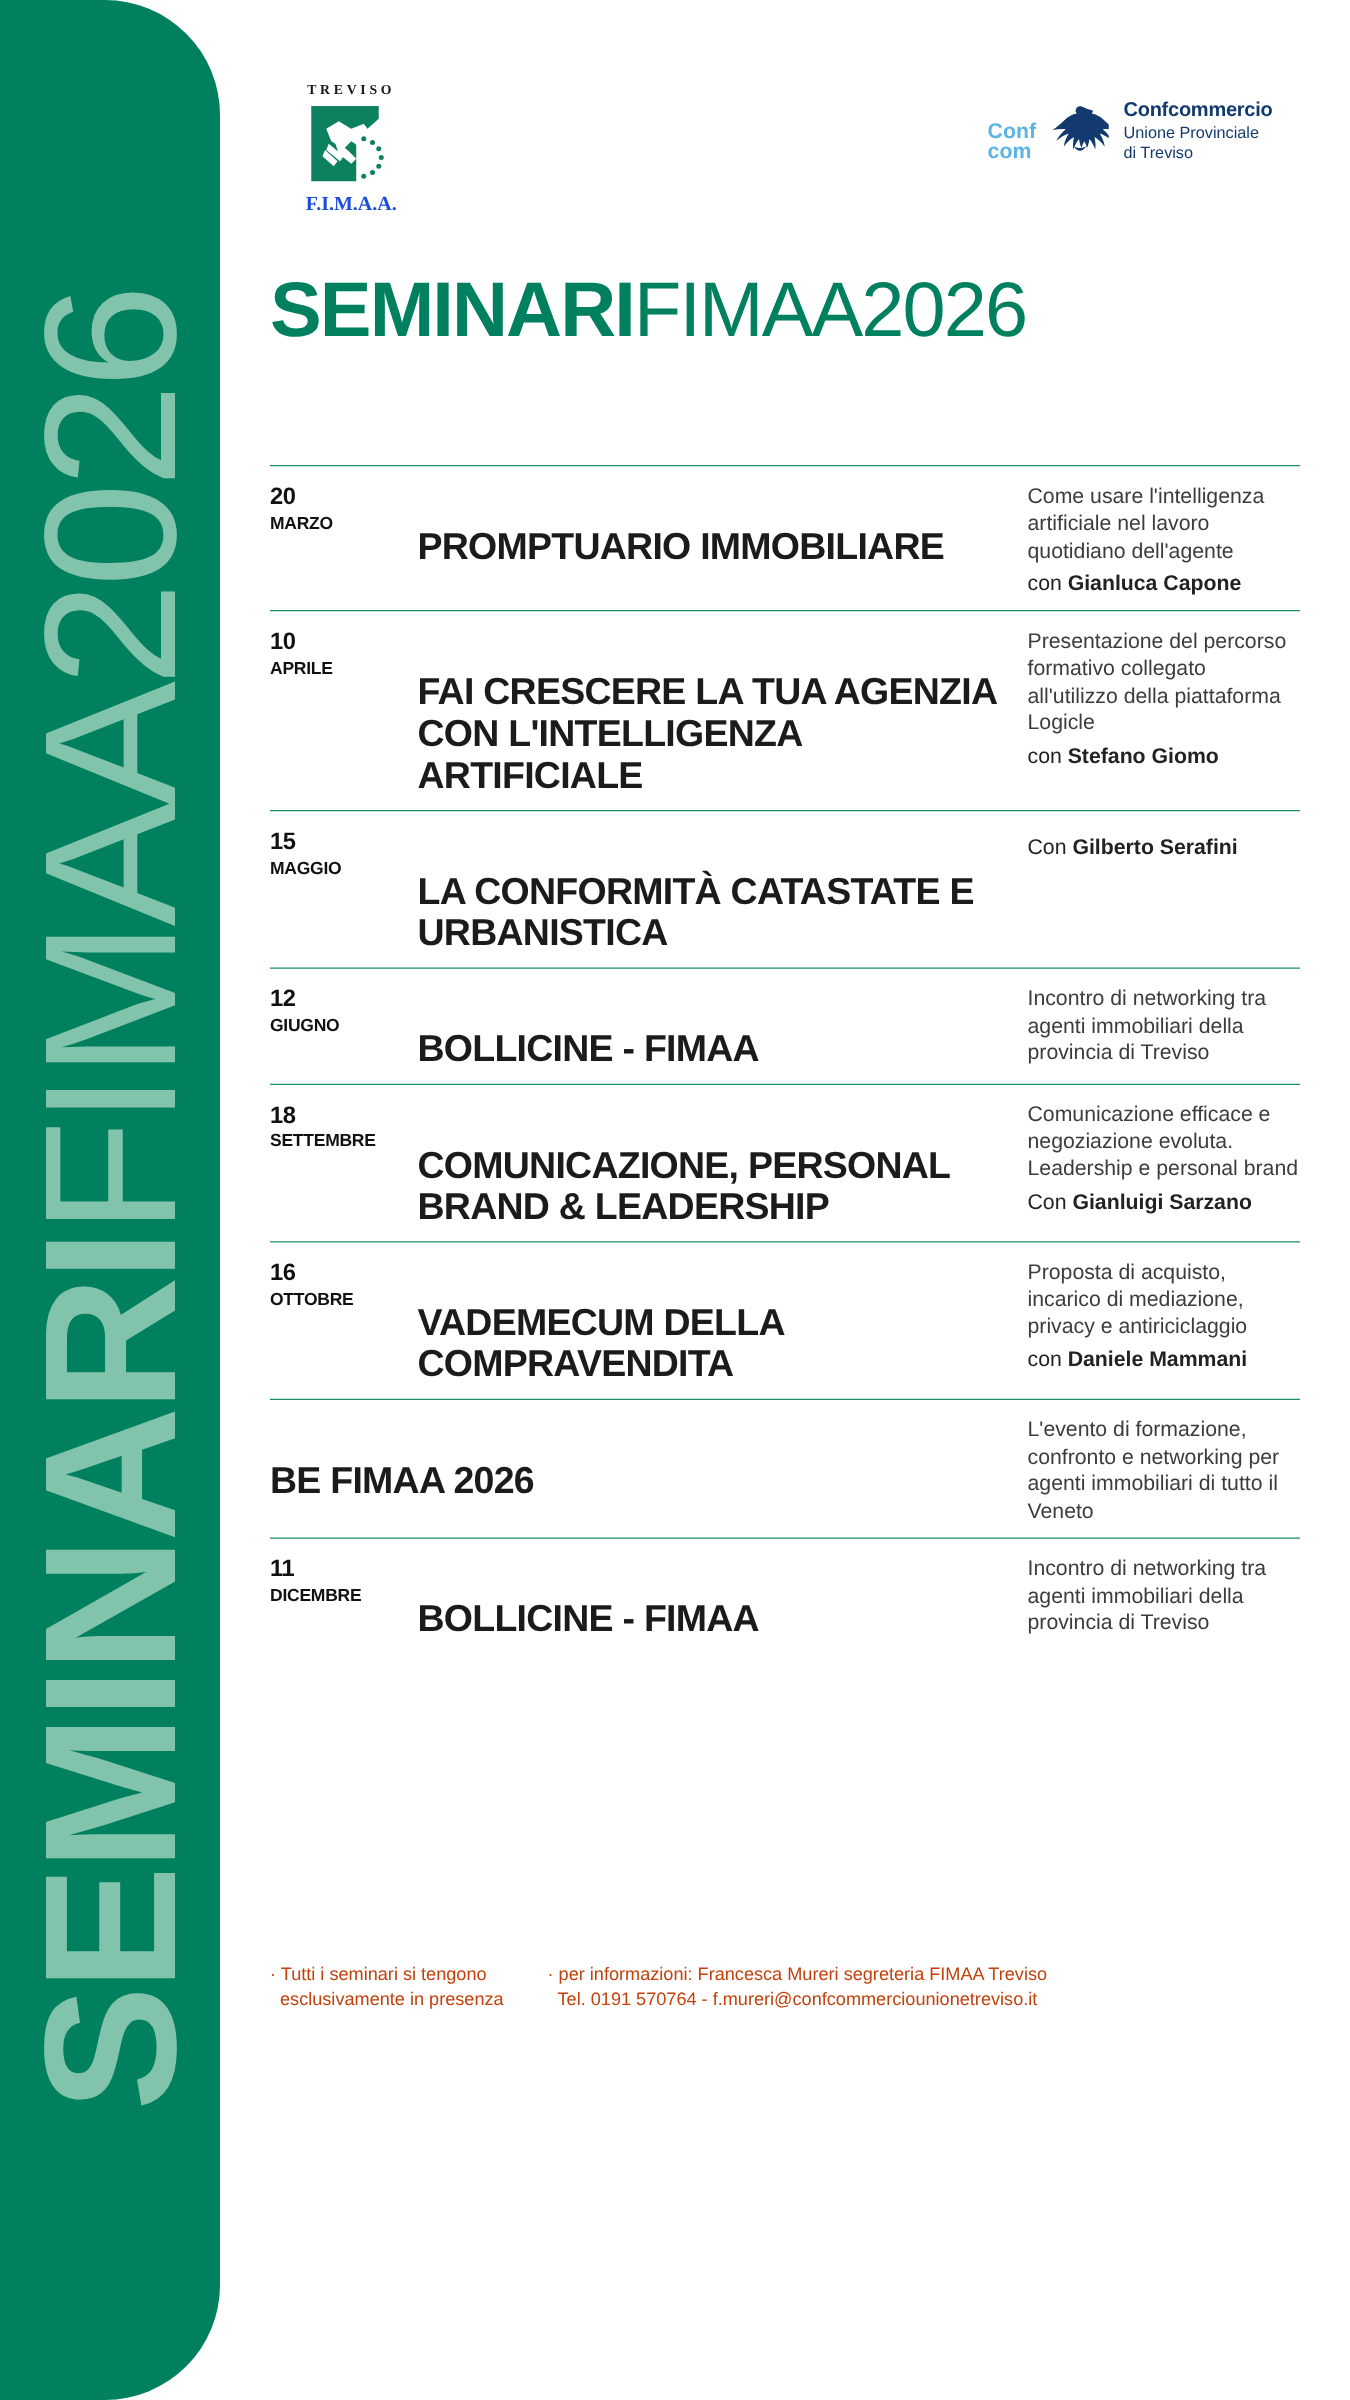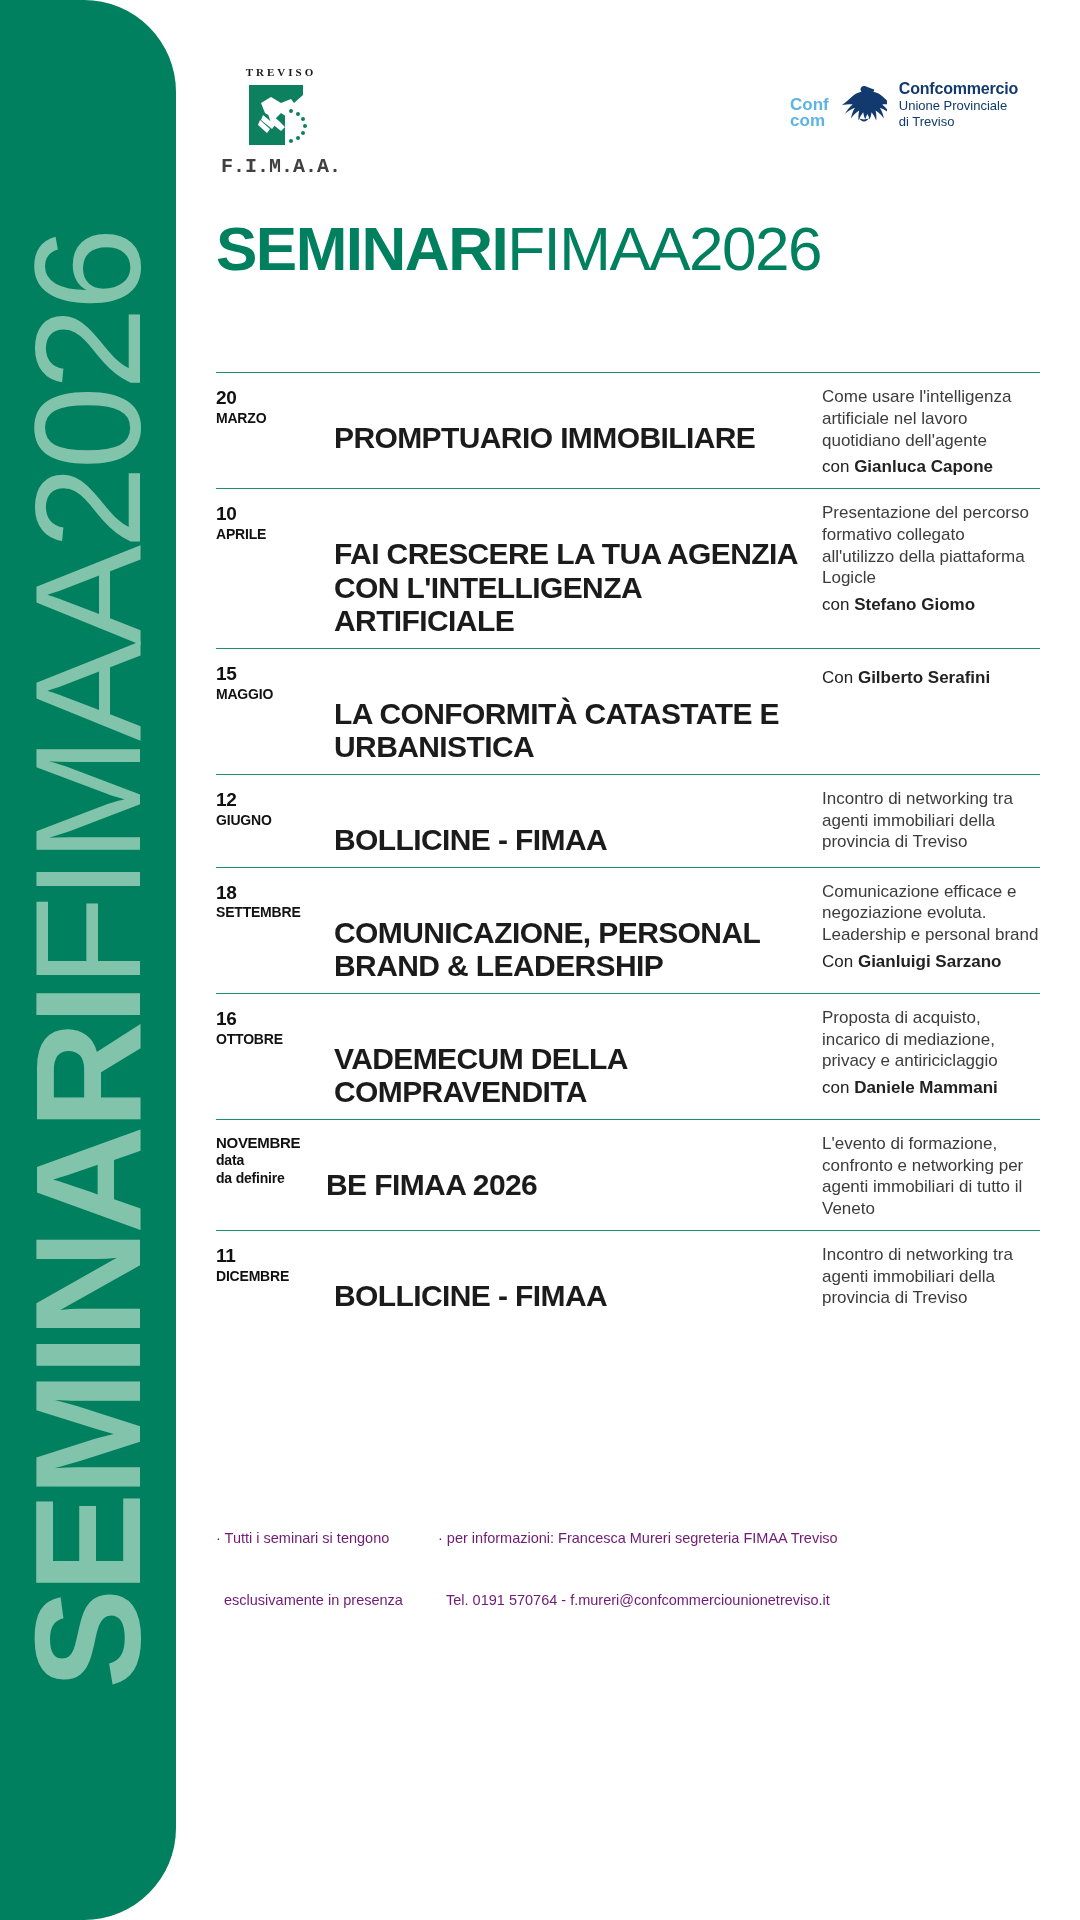--- a/index.html
+++ b/index.html
@@ -60,24 +60,24 @@
     letter-spacing:3px;
     color:#1a1a1a;
     margin-bottom:3px;
   }
   #fimaa-mark{
     position:relative;
     width:80px; height:72px;
     margin:0 auto 2px auto;
   }
   #fimaa-name{
-    font-family:Liberation Mono, monospace;
-    font-size:20px; font-weight:700;
+    font-family:Liberation Serif, serif;
+    font-size:16px; font-weight:700;
     letter-spacing:0px;
-    color:#404040;
+    color:#1d4ed8;
   }
 
   
   #conf-logo{
     position:absolute; right:62px; top:20px;
     display:flex; align-items:flex-end; gap:12px;
   }
   #confcom-mark{
     font-size:17px; font-weight:700; line-height:0.98;
     color:#5bb4e5;
@@ -163,21 +163,21 @@
   #footer{
     position:absolute;
     left:40px; bottom:78px;
     width:824px;
     display:flex;
     gap:16px;
   }
   #footer-left{ width:206px; flex:0 0 206px; }
   #footer-right{ flex:1 1 auto; }
   .foot-line{
-    font-size:14.5px; color:#701a75; line-height:1.38;margin-top:42px;
+    font-size:14.5px; color:#c2410c; line-height:1.38;
   }
   .foot-indent{ padding-left:8px; }
 </style>
 </head>
 <body>
 
 <div id="side-panel">
   <div id="side-watermark">
     <span class="wm-bold">SEMINARI</span><span class="wm-reg">FIMAA</span><span class="wm-light">2026</span>
   </div>
@@ -319,25 +319,20 @@
       <div class="col-title">
         <div class="seminar-title">VADEMECUM DELLA COMPRAVENDITA</div>
       </div>
       <div class="col-desc">
         <div class="seminar-desc">Proposta di acquisto, incarico di mediazione, privacy e antiriciclaggio</div>
         <div class="seminar-speaker"><span>con </span><b>Daniele Mammani</b></div>
       </div>
     </div>
 
     <div class="seminar-row row-novembre">
-      <div class="col-date">
-        <div class="date-day">NOVEMBRE</div>
-        <div class="date-month">data</div>
-        <div class="date-month">da definire</div>
-      </div>
       <div class="col-title">
         <div class="seminar-title">BE FIMAA 2026</div>
       </div>
       <div class="col-desc">
         <div class="seminar-desc">L'evento di formazione, confronto e networking per agenti immobiliari di tutto il Veneto</div>
       </div>
     </div>
 
     <div class="seminar-row">
       <div class="col-date">

